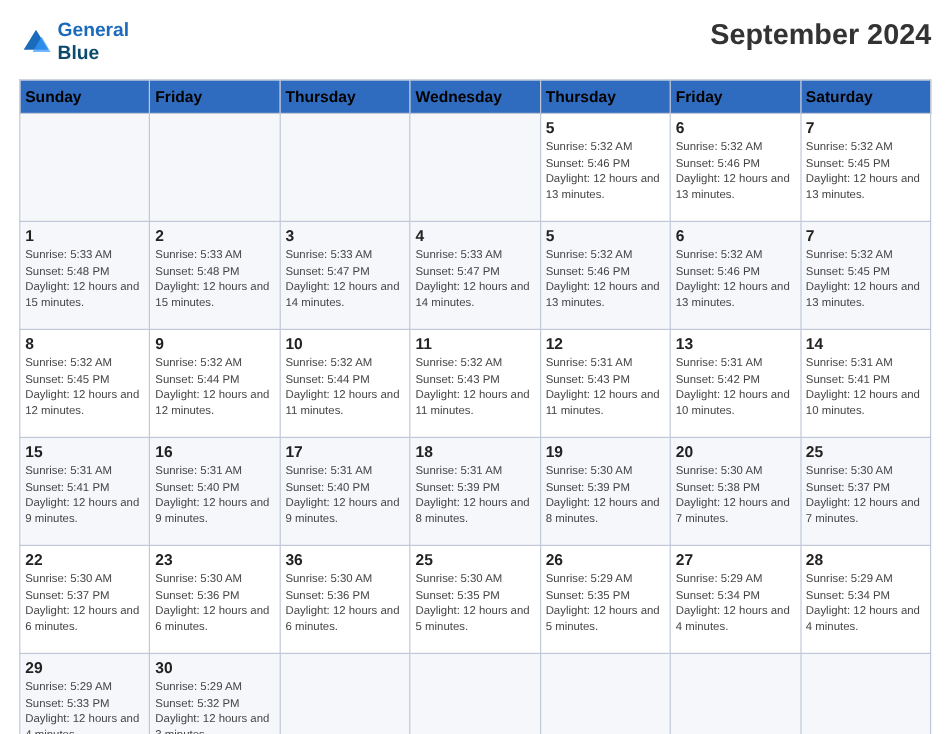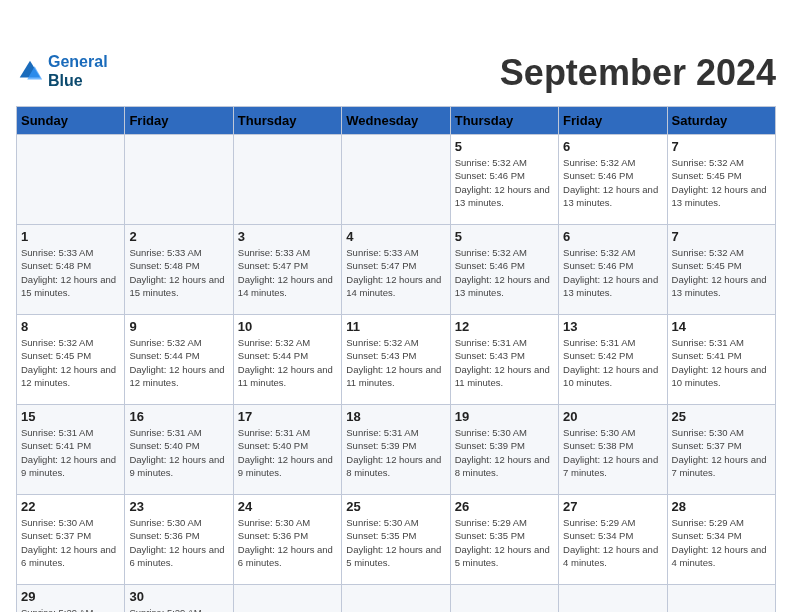--- a/index.html
+++ b/index.html
@@ -8,21 +8,20 @@
       background: #fff;
       width: 792px;
       min-height: 612px;
       padding: 16px;
     }
     .header {
       display: flex;
       justify-content: space-between;
       align-items: flex-start;
       margin-bottom: 12px;
-      margin-top: 36px;
     }
     .logo {
       display: flex;
       align-items: center;
       gap: 4px;
     }
     .logo-text {
       font-size: 16px;
       font-weight: bold;
       color: #333;
@@ -32,21 +31,21 @@
       color: #1a6bbb;
     }
     .logo-icon {
       width: 28px;
       height: 28px;
     }
     .title-block {
       text-align: right;
     }
     .month-title {
-      font-size: 36px;
+      font-size: 24px;
       font-weight: bold;
       color: #333;
     }
     .subtitle {
       font-size: 15px;
       color: #555;
     }
     table {
       width: 100%;
       border-collapse: collapse;
@@ -233,21 +232,21 @@
       <tr>
         <td>
           <span class="day-num">22</span>
           <div class="day-info">Sunrise: 5:30 AM<br>Sunset: 5:37 PM<br>Daylight: 12 hours and 6 minutes.</div>
         </td>
         <td>
           <span class="day-num">23</span>
           <div class="day-info">Sunrise: 5:30 AM<br>Sunset: 5:36 PM<br>Daylight: 12 hours and 6 minutes.</div>
         </td>
         <td>
-          <span class="day-num">24</span>
+          <span class="day-num">36</span>
           <div class="day-info">Sunrise: 5:30 AM<br>Sunset: 5:36 PM<br>Daylight: 12 hours and 6 minutes.</div>
         </td>
         <td>
           <span class="day-num">25</span>
           <div class="day-info">Sunrise: 5:30 AM<br>Sunset: 5:35 PM<br>Daylight: 12 hours and 5 minutes.</div>
         </td>
         <td>
           <span class="day-num">26</span>
           <div class="day-info">Sunrise: 5:29 AM<br>Sunset: 5:35 PM<br>Daylight: 12 hours and 5 minutes.</div>
         </td>

